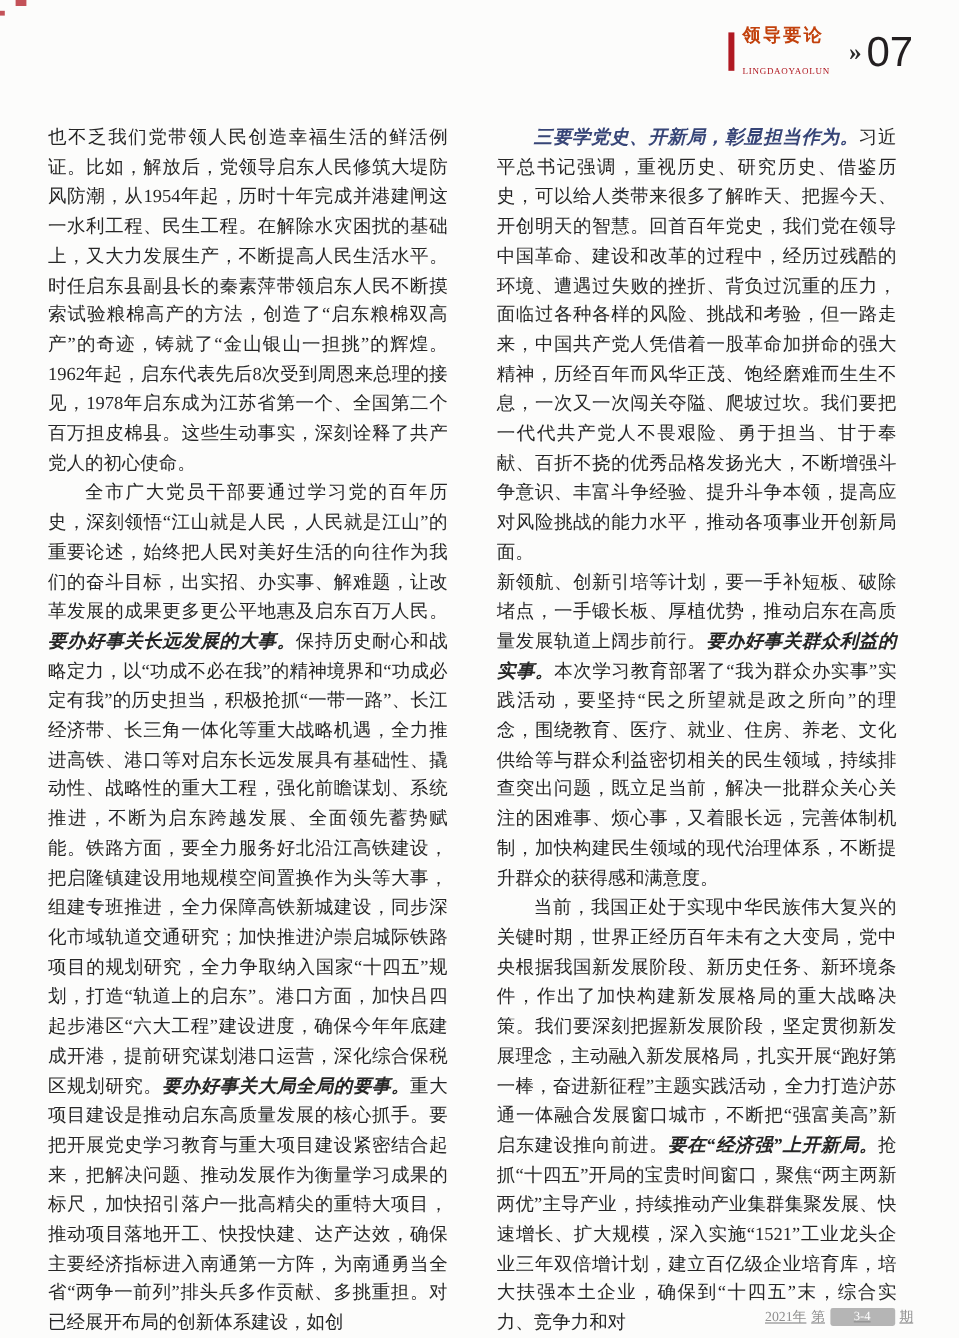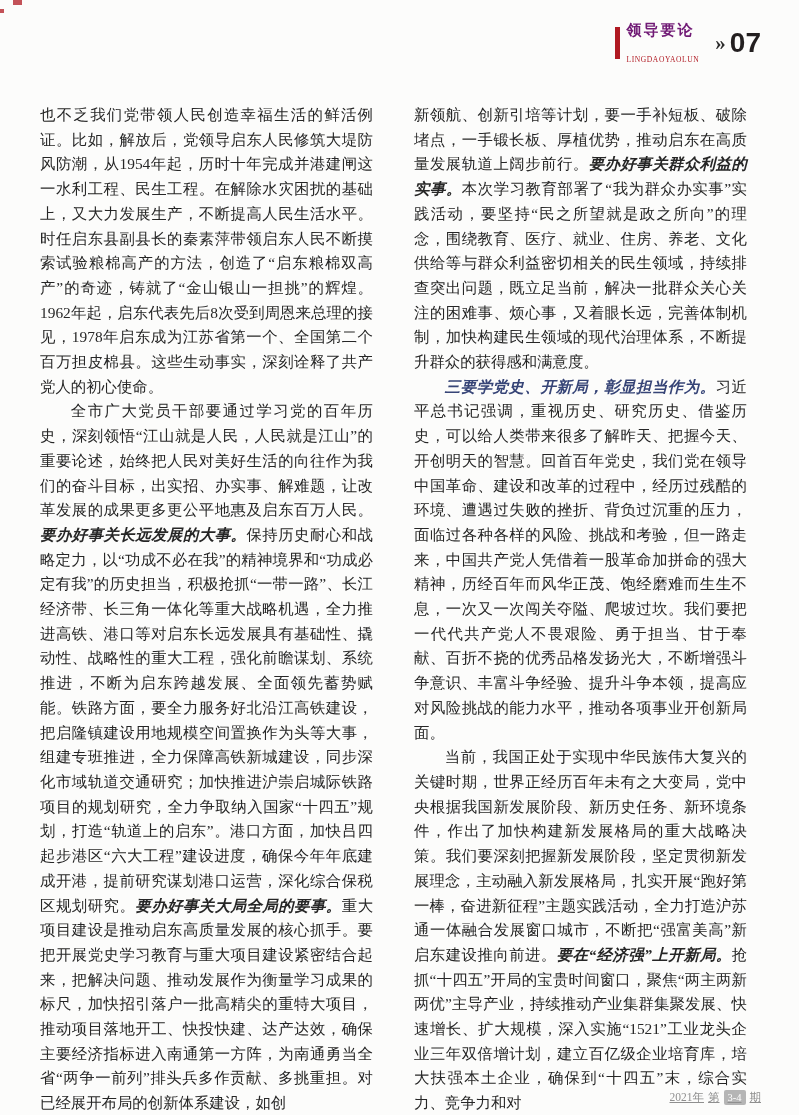--- a/index.html
+++ b/index.html
@@ -24,37 +24,37 @@
     position: absolute; top: 22px; right: 38px;
     display: flex; align-items: center;
   }
   .red-bar {
     width: 5px; height: 32px;
     background: var(--accent-red, #b01922);
     margin-right: 7px;
   }
   .section-block { display: flex; flex-direction: column; justify-content: center; }
   .section-title {
-    font-family: Liberation Serif, serif;
-    font-size: 15px; font-weight: bold; color: #701a75;
+    font-family: Liberation Mono, monospace;
+    font-size: 15px; font-weight: bold; color: #c2410c;
     letter-spacing: 2px; line-height: 17px;
   }
   .section-pinyin {
     font-size: 7.5px; color: var(--accent-red, #b01922);
     letter-spacing: 0.6px; line-height: 9px;
     font-family: "Liberation Serif", serif;
     margin-top: 16px;
   }
   .chevron {
     font-size: 21px; font-weight: bold; color: #2b2b2b;
     margin: 0 4px 0 16px; line-height: 1;
   }
   .page-num {
     font-family: "Liberation Sans", "DejaVu Sans", sans-serif;
-    font-size: 28px; font-weight: bold; color: #231f20; line-height: 1;
+    font-size: 35px; font-weight: normal; color: #231f20; line-height: 1;
   }
 
   
   .columns {
     position: absolute; top: 103px; left: 40px;
     width: 707px;
     display: flex; gap: 41px;
   }
   .column {
     width: 338px;
@@ -74,21 +74,21 @@
     position: absolute; right: 38px; bottom: 10px;
     display: flex; align-items: center; gap: 4px;
     font-size: 11.5px; color: var(--footer-gray, #8f8f8f);
     font-family: "Liberation Serif", "DejaVu Serif", serif;
     text-decoration: underline;
   }
   .issue-box {
     background: var(--issue-box-bg, #b5b5b5);
     color: #ffffff;
     font-size: 10.5px;
-    padding: 1px 4px;
+    padding: 1px 20px;
     border-radius: 2px;
     line-height: 13px;
   }
 </style>
 </head>
 <body style="--accent-red: #b01922; --emphasis-blue: #374577; --text-color: #262626; --footer-gray: #8f8f8f; --issue-box-bg: #b5b5b5;">
 
 <div class="page">
 
   <div class="reg-mark reg-mark-a"></div>
@@ -103,22 +103,22 @@
     <span class="chevron">»</span>
     <span class="page-num">07</span>
   </div>
 
   <div class="columns">
     <div class="column">
         <p class="para"><span class="seg-normal">也不乏我们党带领人民创造幸福生活的鲜活例证。比如，解放后，党领导启东人民修筑大堤防风防潮，从1954年起，历时十年完成并港建闸这一水利工程、民生工程。在解除水灾困扰的基础上，又大力发展生产，不断提高人民生活水平。时任启东县副县长的秦素萍带领启东人民不断摸索试验粮棉高产的方法，创造了“启东粮棉双高产”的奇迹，铸就了“金山银山一担挑”的辉煌。1962年起，启东代表先后8次受到周恩来总理的接见，1978年启东成为江苏省第一个、全国第二个百万担皮棉县。这些生动事实，深刻诠释了共产党人的初心使命。</span></p>
         <p class="para indent"><span class="seg-normal">全市广大党员干部要通过学习党的百年历史，深刻领悟“江山就是人民，人民就是江山”的重要论述，始终把人民对美好生活的向往作为我们的奋斗目标，出实招、办实事、解难题，让改革发展的成果更多更公平地惠及启东百万人民。</span><span class="seg-em">要办好事关长远发展的大事。</span><span class="seg-normal">保持历史耐心和战略定力，以“功成不必在我”的精神境界和“功成必定有我”的历史担当，积极抢抓“一带一路”、长江经济带、长三角一体化等重大战略机遇，全力推进高铁、港口等对启东长远发展具有基础性、撬动性、战略性的重大工程，强化前瞻谋划、系统推进，不断为启东跨越发展、全面领先蓄势赋能。铁路方面，要全力服务好北沿江高铁建设，把启隆镇建设用地规模空间置换作为头等大事，组建专班推进，全力保障高铁新城建设，同步深化市域轨道交通研究；加快推进沪崇启城际铁路项目的规划研究，全力争取纳入国家“十四五”规划，打造“轨道上的启东”。港口方面，加快吕四起步港区“六大工程”建设进度，确保今年年底建成开港，提前研究谋划港口运营，深化综合保税区规划研究。</span><span class="seg-em">要办好事关大局全局的要事。</span><span class="seg-normal">重大项目建设是推动启东高质量发展的核心抓手。要把开展党史学习教育与重大项目建设紧密结合起来，把解决问题、推动发展作为衡量学习成果的标尺，加快招引落户一批高精尖的重特大项目，推动项目落地开工、快投快建、达产达效，确保主要经济指标进入南通第一方阵，为南通勇当全省“两争一前列”排头兵多作贡献、多挑重担。对已经展开布局的创新体系建设，如创</span></p>
       </div>
     <div class="column">
+        <p class="para indent"><span class="seg-em-blue">三要学党史、开新局，彰显担当作为。</span><span class="seg-normal">习近平总书记强调，重视历史、研究历史、借鉴历史，可以给人类带来很多了解昨天、把握今天、开创明天的智慧。回首百年党史，我们党在领导中国革命、建设和改革的过程中，经历过残酷的环境、遭遇过失败的挫折、背负过沉重的压力，面临过各种各样的风险、挑战和考验，但一路走来，中国共产党人凭借着一股革命加拼命的强大精神，历经百年而风华正茂、饱经磨难而生生不息，一次又一次闯关夺隘、爬坡过坎。我们要把一代代共产党人不畏艰险、勇于担当、甘于奉献、百折不挠的优秀品格发扬光大，不断增强斗争意识、丰富斗争经验、提升斗争本领，提高应对风险挑战的能力水平，推动各项事业开创新局面。</span></p>
         <p class="para"><span class="seg-normal">新领航、创新引培等计划，要一手补短板、破除堵点，一手锻长板、厚植优势，推动启东在高质量发展轨道上阔步前行。</span><span class="seg-em">要办好事关群众利益的实事。</span><span class="seg-normal">本次学习教育部署了“我为群众办实事”实践活动，要坚持“民之所望就是政之所向”的理念，围绕教育、医疗、就业、住房、养老、文化供给等与群众利益密切相关的民生领域，持续排查突出问题，既立足当前，解决一批群众关心关注的困难事、烦心事，又着眼长远，完善体制机制，加快构建民生领域的现代治理体系，不断提升群众的获得感和满意度。</span></p>
-        <p class="para indent"><span class="seg-em-blue">三要学党史、开新局，彰显担当作为。</span><span class="seg-normal">习近平总书记强调，重视历史、研究历史、借鉴历史，可以给人类带来很多了解昨天、把握今天、开创明天的智慧。回首百年党史，我们党在领导中国革命、建设和改革的过程中，经历过残酷的环境、遭遇过失败的挫折、背负过沉重的压力，面临过各种各样的风险、挑战和考验，但一路走来，中国共产党人凭借着一股革命加拼命的强大精神，历经百年而风华正茂、饱经磨难而生生不息，一次又一次闯关夺隘、爬坡过坎。我们要把一代代共产党人不畏艰险、勇于担当、甘于奉献、百折不挠的优秀品格发扬光大，不断增强斗争意识、丰富斗争经验、提升斗争本领，提高应对风险挑战的能力水平，推动各项事业开创新局面。</span></p>
         <p class="para indent"><span class="seg-normal">当前，我国正处于实现中华民族伟大复兴的关键时期，世界正经历百年未有之大变局，党中央根据我国新发展阶段、新历史任务、新环境条件，作出了加快构建新发展格局的重大战略决策。我们要深刻把握新发展阶段，坚定贯彻新发展理念，主动融入新发展格局，扎实开展“跑好第一棒，奋进新征程”主题实践活动，全力打造沪苏通一体融合发展窗口城市，不断把“强富美高”新启东建设推向前进。</span><span class="seg-em">要在“经济强”上开新局。</span><span class="seg-normal">抢抓“十四五”开局的宝贵时间窗口，聚焦“两主两新两优”主导产业，持续推动产业集群集聚发展、快速增长、扩大规模，深入实施“1521”工业龙头企业三年双倍增计划，建立百亿级企业培育库，培大扶强本土企业，确保到“十四五”末，综合实力、竞争力和对</span></p>
       </div>
   </div>
 
   <div class="footer">
     <span>2021年</span>
     <span>第</span>
     <span class="issue-box">3-4</span>
     <span>期</span>
   </div>

